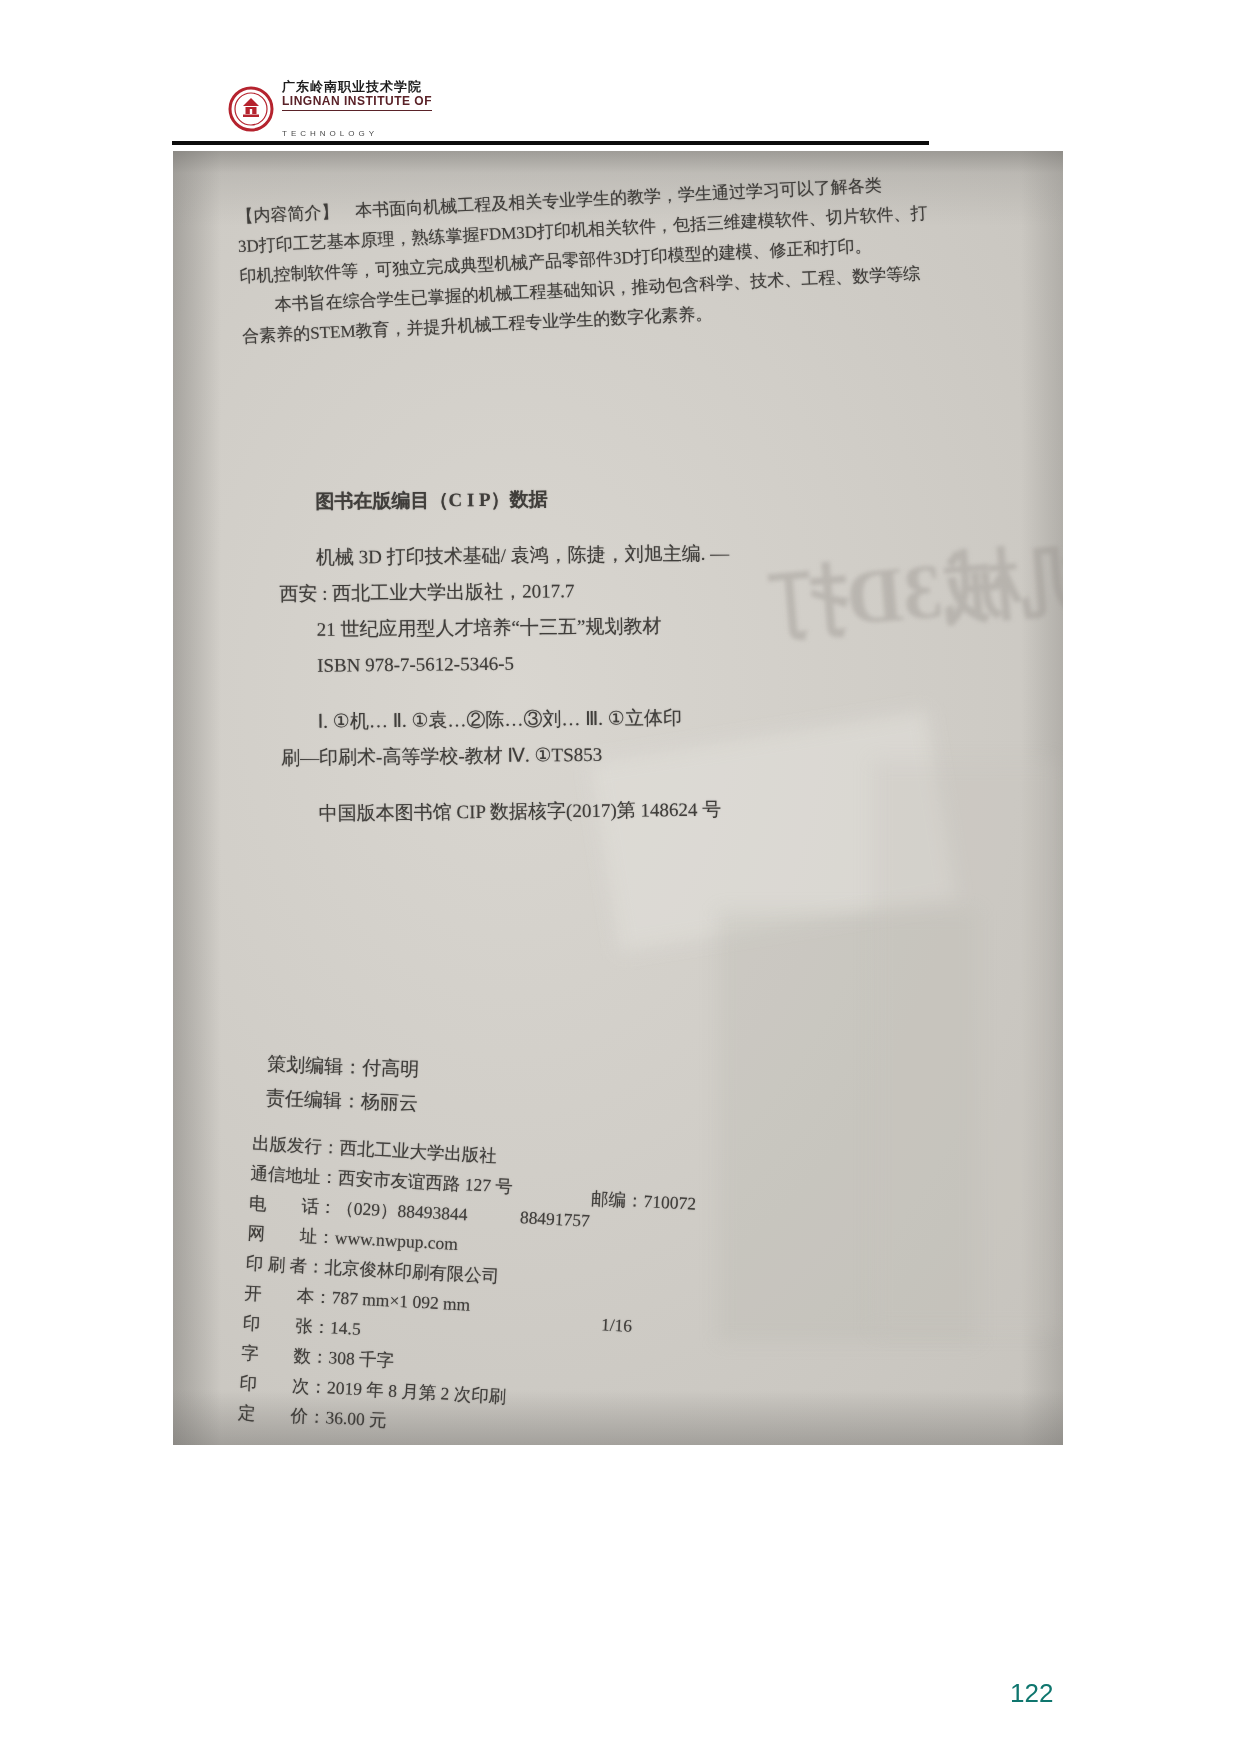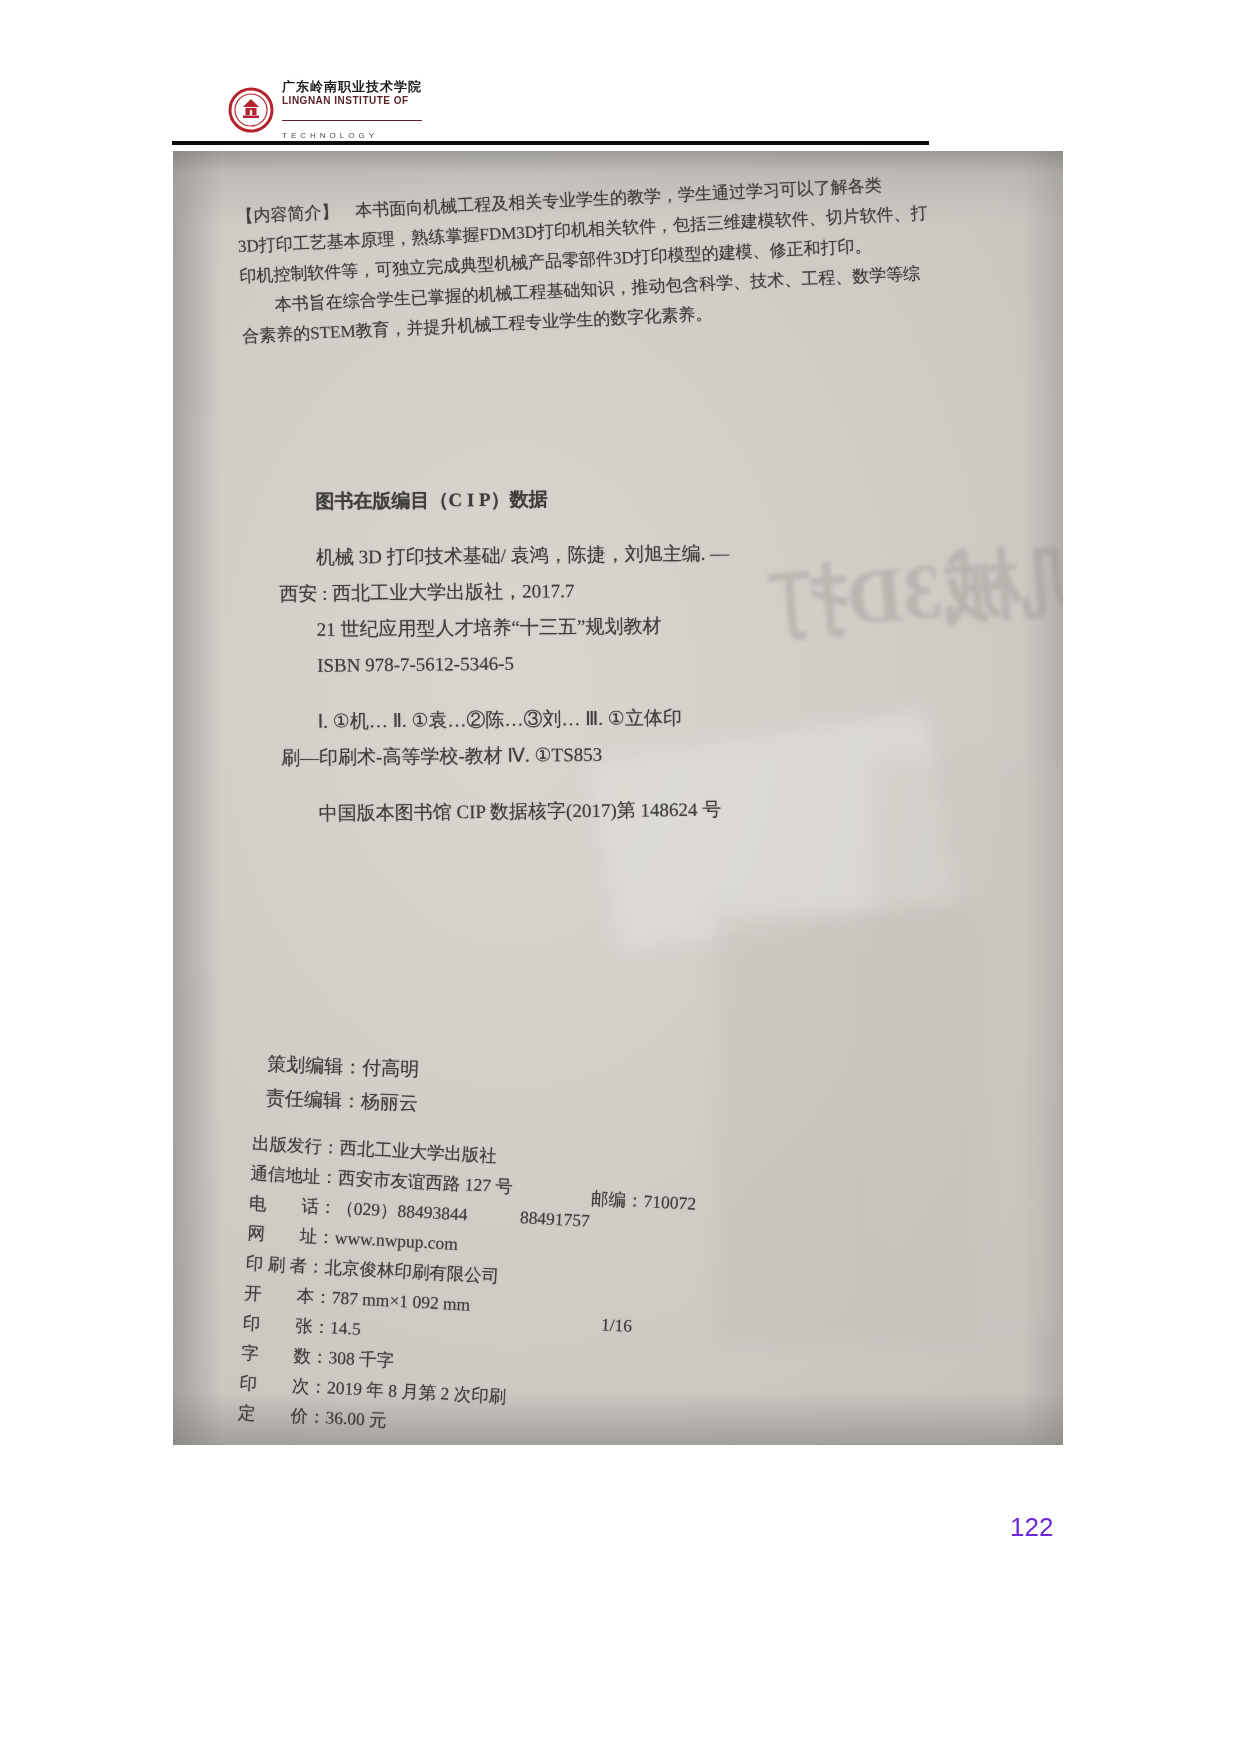--- a/index.html
+++ b/index.html
@@ -5,22 +5,22 @@
   * { margin:0; padding:0; box-sizing:border-box; }
   html,body { width:1240px; height:1753px; background:#ffffff; font-family:"Liberation Sans", sans-serif; position:relative; }
 
   .page { position:absolute; inset:0; width:1240px; height:1753px; background:#fff; overflow:hidden; }
 
   
   .logo { position:absolute; left:228px; top:80px; display:flex; align-items:center; gap:8px; }
   .logo svg { display:block; }
   .logo-text { display:flex; flex-direction:column; line-height:1.15; }
   .logo-cn { font-size:13px; font-weight:bold; color:#1c1c1c; letter-spacing:1px; white-space:nowrap; }
-  .logo-en1 { font-size:10px; font-weight:bold; color:#5a2228; letter-spacing:0.5px; border-bottom:1px solid #5a2228; padding-bottom:14px; white-space:nowrap; }
-  .logo-en2 { font-size:8px; color:#4a4a4a; letter-spacing:4px; margin-top:10px; white-space:nowrap; }
+  .logo-en1 { font-size:12px; font-weight:bold; color:#5a2228; letter-spacing:0.5px; border-bottom:1px solid #5a2228; padding-bottom:1px; white-space:nowrap; }
+  .logo-en2 { font-size:8px; color:#4a4a4a; letter-spacing:4px; margin-top:18px; white-space:nowrap; }
 
   .header-title { position:absolute; left:420px; top:101px; width:492px; text-align:right; font-size:22px; font-weight:bold; color:#060606; letter-spacing:0.5px; white-space:nowrap; }
   .header-rule { position:absolute; left:172px; top:141px; width:757px; height:4px; background:#0c0c0c; }
 
   
   .photo { position:absolute; left:173px; top:151px; width:890px; height:1294px; overflow:hidden;
     background:
       linear-gradient(180deg, rgba(118,116,112,0.55) 0px, rgba(148,146,142,0.28) 22px, rgba(0,0,0,0) 75px),
       linear-gradient(0deg, rgba(108,106,103,0.42) 0px, rgba(0,0,0,0) 55px),
       linear-gradient(90deg, rgba(98,96,93,0.38) 0px, rgba(0,0,0,0) 48px),
@@ -47,21 +47,21 @@
   .cip-heading { font-weight:bold; }
 
   .editors { position:absolute; left:95px; top:896px; font-size:19px; line-height:34px; transform:rotate(2.2deg); transform-origin:0 0; }
 
   .publication { position:absolute; left:80px; top:977px; font-size:17.5px; line-height:30px; transform:rotate(3deg); transform-origin:0 0; }
 
   .postcode { position:absolute; left:418px; top:1038px; font-size:17.5px; transform:rotate(3deg); white-space:nowrap; }
   .sheet-ratio { position:absolute; left:428px; top:1164px; font-size:17.5px; transform:rotate(3deg); white-space:nowrap; }
 
   
-  .page-number { position:absolute; left:1010px; top:1512px; font-size:26px; color:#6d28d9; }
+  .page-number { position:absolute; left:1010px; top:1678px; font-size:26px; color:#0f766e; }
 </style>
 </head>
 <body>
 
 <div class="page">
 
   <div class="logo">
     <svg width="46" height="46" viewBox="0 0 46 46">
       <circle cx="23" cy="23" r="21" fill="#ffffff" stroke="#b5232e" stroke-width="3"></circle>
       <circle cx="23" cy="23" r="16" fill="none" stroke="#b5232e" stroke-width="1.2"></circle>

